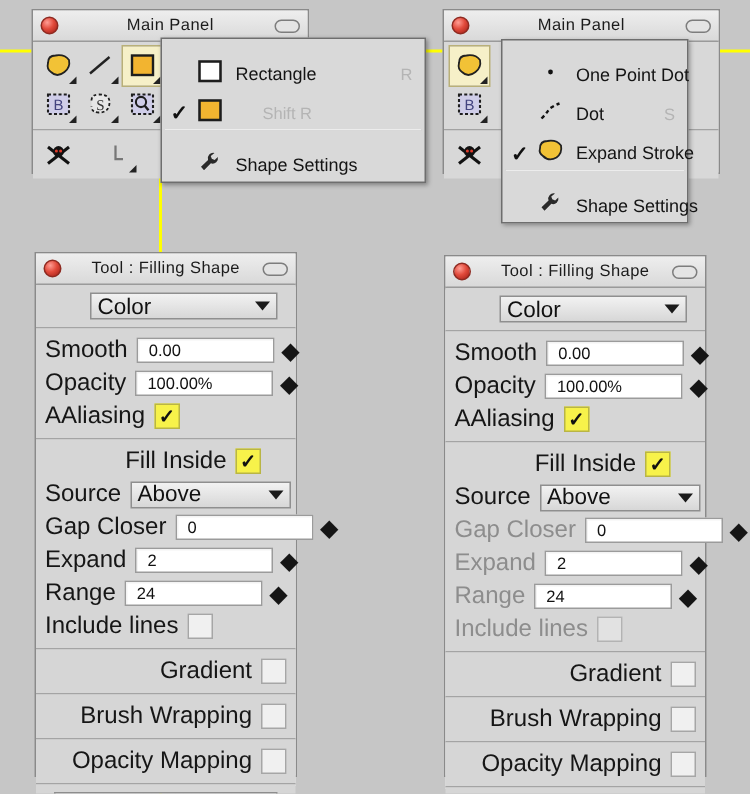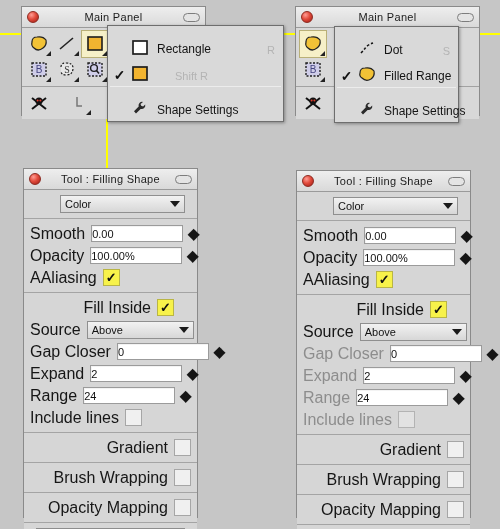--- a/index.html
+++ b/index.html
@@ -118,33 +118,33 @@
     padding-right: 2px; white-space: nowrap;
   }
   .lbl.dim { color: #8d8d8d; }
   .field {
     height: 17px; width: 92px;
     background: #ffffff;
     border: 1px solid #9b9b9b;
     box-shadow: 1px 1px 0 #f3f3f3 inset;
     font-size: 11px; color: #111;
     display: flex; align-items: center;
-    padding-left: 0;
+    padding-left: 7px;
     flex: 0 0 auto;
   }
   .spin {
     width: 13px; flex: 0 0 13px;
     display: flex; align-items: center; justify-content: center;
     color: #151515;
   }
   .combo {
     height: 18px; flex: 0 0 auto;
     background: linear-gradient(#f2f2f2, #d7d7d7);
     border: 1px solid #8f8f8f;
-    font-size: 11px; color: #111;
+    font-size: 15px; color: #111;
     display: flex; align-items: center;
     padding: 0 4px;
     position: relative;
   }
   .combo .cv { flex: 1 1 auto; }
   .combo .arrow {
     width: 0; height: 0; margin-left: 6px;
     border-left: 5px solid transparent;
     border-right: 5px solid transparent;
     border-top: 6px solid #1a1a1a;
@@ -320,35 +320,45 @@
         </div>
       </div>
     </div>
   </div>
 
   <div class="menu" style="left:334px; top:26px; width:125px;">
     <div class="menu-item">
       <div class="mi-check"></div>
       <div class="mi-icon">
         <svg width="18" height="17" viewBox="0 0 18 17">
+            <circle cx="9" cy="8" r="1.6" fill="#111"></circle>
+          </svg>
+      </div>
+      <div class="mi-label">One Point Dot</div>
+      <div class="mi-short" style="padding-left:8px"></div>
+    </div>
+    <div class="menu-item">
+      <div class="mi-check"></div>
+      <div class="mi-icon">
+        <svg width="18" height="17" viewBox="0 0 18 17">
             <path d="M3 13 Q6 10 8 7" stroke="#111" stroke-width="1.6" fill="none" stroke-dasharray="2.5 2"></path>
             <path d="M9 6 Q12 4 15 3" stroke="#111" stroke-width="1.6" fill="none" stroke-dasharray="2.5 2"></path>
           </svg>
       </div>
       <div class="mi-label">Dot</div>
       <div class="mi-short" style="padding-left:8px">S</div>
     </div>
     <div class="menu-item">
       <div class="mi-check">✓</div>
       <div class="mi-icon">
         <svg width="18" height="17" viewBox="0 0 18 17">
             <path d="M2 7 Q2 2 7 2 Q13 1 16 5 Q17 10 13 13 Q8 16 4 12 Q1 10 2 7Z" fill="#f2c236" stroke="#222" stroke-width="1.2"></path>
           </svg>
       </div>
-      <div class="mi-label">Filled Range</div>
+      <div class="mi-label">Expand Stroke</div>
       <div class="mi-short" style="padding-left:8px"></div>
     </div>
     <div class="menu-sep"></div>
     <div class="menu-item">
       <div class="mi-check"></div>
       <div class="mi-icon">
         <svg width="18" height="17" viewBox="0 0 18 17">
             <path d="M12 2 a3.6 3.6 0 0 0-4.3 4.6 L3 11.2 L5 13.5 L9.6 8.9 A3.6 3.6 0 0 0 14.2 4.6 L12.1 6.6 L10.2 5.8 L9.5 4 Z" fill="#2a2a2a"></path>
           </svg>
       </div>

